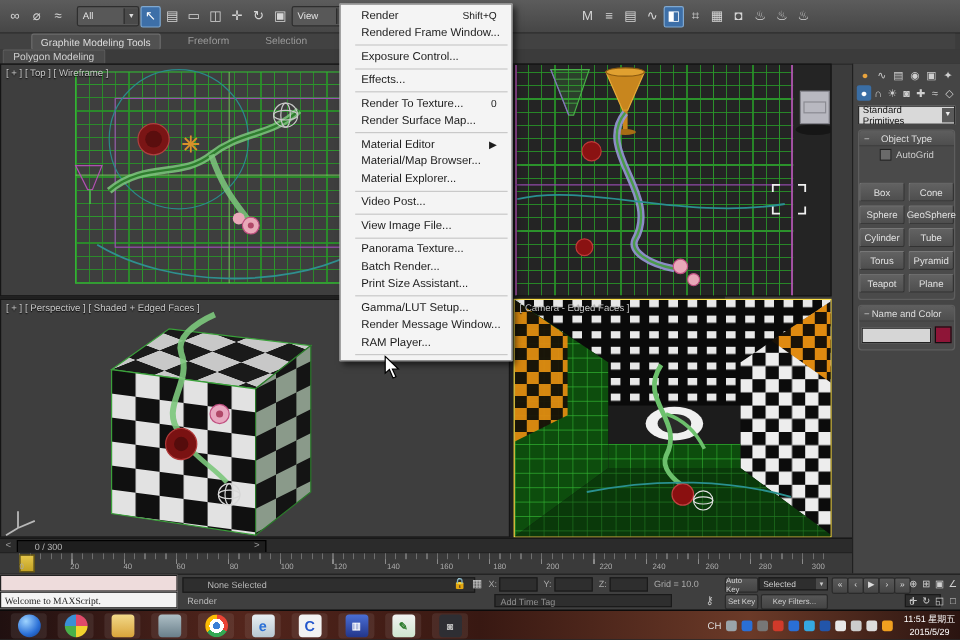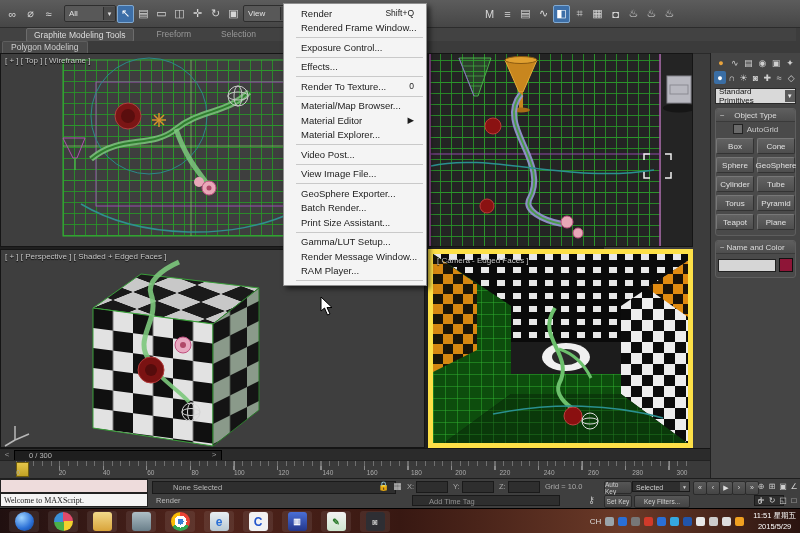--- a/index.html
+++ b/index.html
@@ -14,41 +14,41 @@
   .tb-dd .car{margin-left:auto;width:11px;height:13px;background:#4a4a4a;border-left:1px solid #2e2e2e;display:flex;align-items:center;justify-content:center;font-size:6px;color:#ddd;}
   
   #ribbon{left:0;top:28px;width:796px;height:13px;background:#424242;display:flex;align-items:flex-start;gap:16px;padding-left:26px;box-sizing:border-box;}
   .rtab{font-size:8.5px;color:#9a9a9a;padding:1px 7px;}
   .rtab.active{background:#515151;border:1px solid #6c6c6c;color:#dcdcdc;border-radius:2px;}
   #polyrow{left:0;top:41px;width:800px;height:12px;background:#3b3b3b;border-bottom:1px solid #2a2a2a;display:flex;align-items:center;}
   #polytab{font-size:8.5px;color:#cfcfcf;background:#4a4a4a;border:1px solid #5e5e5e;border-bottom:none;padding:0 8px;height:11px;line-height:11px;margin-left:2px;border-radius:2px 2px 0 0;}
   
   #vparea{left:0;top:53px;width:604px;height:395px;background:#1f1f1f;}
   .vp{position:absolute;background:#3e3e3e;overflow:hidden;border:1px solid #151515;box-sizing:border-box;}
-  .vp.activevp{border:5px solid #fde047;}
+  .vp.activevp{border:1px solid #fde047;}
   .vplabel{position:absolute;left:4px;top:2px;font-size:8px;color:#c8c8c8;z-index:5;text-shadow:0 1px 1px #000;}
   .gridbg{position:absolute;background-image:
       repeating-linear-gradient(90deg,rgba(40,150,40,.85) 0 1px,transparent 1px 11px),
       repeating-linear-gradient(0deg,rgba(40,150,40,.85) 0 1px,transparent 1px 11px),
       repeating-linear-gradient(90deg,rgba(90,220,90,.5) 0 1px,transparent 1px 55px),
       repeating-linear-gradient(0deg,rgba(90,220,90,.5) 0 1px,transparent 1px 55px);}
   
   #cpanel{left:710px;top:53px;width:90px;height:425px;background:#454545;border-left:1px solid #202020;box-sizing:border-box;padding-top:2px;}
   #cptabs,#cpsub{display:flex;justify-content:space-around;padding:0 3px;height:15px;align-items:center;}
   .cpt{width:12px;height:13px;font-size:9px;color:#cfcfcf;display:flex;align-items:center;justify-content:center;border-radius:2px;}
   .cpt.create{color:#e8a33d;}
   .cpt.activesub{background:#3a6ea5;color:#fff;}
   #cpdrop{margin:3px 4px;height:14px;background:#d9d9d9;border:1px solid #2a2a2a;display:flex;align-items:center;font-size:8px;color:#111;padding-left:3px;}
   #cpdrop .car{margin-left:auto;width:11px;height:12px;background:#5a5a5a;color:#eee;font-size:6px;display:flex;align-items:center;justify-content:center;}
   .rollout{margin:4px 4px 0 4px;border:1px solid #5e5e5e;border-radius:3px;background:#4a4a4a;padding-bottom:5px;}
   .rhead{height:12px;background:linear-gradient(#5e5e5e,#4e4e4e);border-bottom:1px solid #3a3a3a;border-radius:3px 3px 0 0;font-size:8px;color:#ddd;display:flex;align-items:center;justify-content:center;position:relative;}
   .rhead .minus{position:absolute;left:4px;font-size:8px;color:#ccc;}
   .cbrow{display:flex;align-items:center;justify-content:center;gap:4px;height:14px;font-size:8px;color:#ccc;}
   .cbox{width:8px;height:8px;border:1px solid #222;background:#6a6a6a;}
-  .objgrid{display:grid;grid-template-columns:38px 38px;gap:3px;justify-content:center;margin-top:2px;}
+  .objgrid{display:grid;grid-template-columns:38px 38px;gap:3px;justify-content:center;margin-top:16px;}
   .objbtn{height:14px;background:linear-gradient(#626262,#4e4e4e);border:1px solid #333;border-top-color:#777;border-left-color:#777;border-radius:2px;font-size:8px;color:#e0e0e0;display:flex;align-items:center;justify-content:center;}
   #namefield{display:flex;gap:3px;align-items:center;justify-content:center;margin-top:4px;}
   #nameinput{width:56px;height:11px;background:#d6d6d6;border:1px solid #222;}
   #colorswatch{width:12px;height:12px;border:1px solid #111;}
   
   #trackrow{left:0;top:448px;width:710px;height:12px;background:#2b2b2b;border-top:1px solid #151515;}
   #trackfield{position:absolute;left:14px;top:1px;width:192px;height:9px;background:#1e1e1e;border:1px solid #000;color:#b8b8b8;font-size:7.5px;line-height:9px;padding-left:14px;}
   .trkarrow{position:absolute;top:1px;width:10px;height:10px;color:#999;font-size:8px;text-align:center;line-height:10px;}
   #ruler{left:0;top:460px;width:710px;height:18px;background:#3a3a3a;border-top:1px solid #222;
      background-image:repeating-linear-gradient(90deg,#6f6f6f 0 1px,transparent 1px 8.7px),repeating-linear-gradient(90deg,#8a8a8a 0 1px,transparent 1px 43.5px);
@@ -64,21 +64,21 @@
   #selfield{position:absolute;left:152px;top:2px;width:222px;height:11px;background:#2e2e2e;border:1px solid #1a1a1a;line-height:11px;padding-left:20px;}
   #promptline{position:absolute;left:156px;top:17px;}
   .sico{position:absolute;width:11px;height:11px;color:#c9c9c9;font-size:9px;text-align:center;line-height:11px;}
   .xyzlab{position:absolute;top:3px;color:#aaa;}
   .xyzfield{position:absolute;top:2px;width:30px;height:10px;background:#2e2e2e;border:1px solid #1a1a1a;}
   .sbtn{position:absolute;height:11px;background:linear-gradient(#565656,#444);border:1px solid #2a2a2a;color:#cfcfcf;font-size:6.5px;display:flex;align-items:center;justify-content:center;border-radius:2px;}
   #seldrop{position:absolute;left:632px;top:2px;width:58px;height:11px;background:#2e2e2e;border:1px solid #1a1a1a;color:#ccc;font-size:7px;line-height:11px;padding-left:3px;box-sizing:border-box;}
   #seldrop .car{position:absolute;right:0;top:0;width:9px;height:100%;background:#4a4a4a;font-size:5px;text-align:center;line-height:10px;}
   .pbtn{position:absolute;top:1px;width:12px;height:12px;background:linear-gradient(#5a5a5a,#454545);border:1px solid #2b2b2b;color:#ddd;font-size:7px;text-align:center;line-height:12px;border-radius:2px;}
   #framespin{position:absolute;left:754px;top:16px;width:30px;height:11px;background:#2e2e2e;border:1px solid #1a1a1a;color:#ccc;line-height:11px;padding-left:3px;box-sizing:border-box;}
-  #timetag{position:absolute;left:412px;top:16px;width:148px;height:11px;background:#2e2e2e;border:1px solid #1a1a1a;color:#8f8f8f;line-height:11px;padding-left:16px;box-sizing:border-box;}
+  #timetag{position:absolute;left:412px;top:16px;width:148px;height:11px;background:#2e2e2e;border:1px solid #1a1a1a;color:#8f8f8f;line-height:11px;padding-left:4px;box-sizing:border-box;}
   .navico{position:absolute;width:10px;height:11px;color:#d0d0d0;font-size:8px;text-align:center;line-height:11px;}
   
   #menu{left:283px;top:3px;width:144px;background:#f4f4f4;border:1px solid #8f8f8f;box-shadow:3px 3px 5px rgba(0,0,0,.55);z-index:50;padding:2px 0;box-sizing:border-box;}
   .mi{height:14.5px;display:flex;align-items:center;padding:0 12px 0 17px;font-size:9.5px;color:#1b1b1b;white-space:nowrap;}
   .mi .sc{margin-left:auto;font-size:8.5px;color:#1b1b1b;padding-left:8px;}
   .mi.separator{height:5px;padding:0;align-items:center;}
   .mi.separator::after{content:"";display:block;height:1px;background:#c9c9c9;margin:0 3px 0 4px;width:100%;}
   
   #taskbar{left:0;top:508px;width:800px;height:25px;background:linear-gradient(90deg,#201010,#53251c 25%,#381812 50%,#6b3a28 78%,#2a1410);border-top:1px solid #000;display:flex;align-items:center;}
   .tapp{width:30px;height:21px;margin-left:9px;border-radius:3px;display:flex;align-items:center;justify-content:center;flex:0 0 auto;background:rgba(255,255,255,.08);}
@@ -609,33 +609,37 @@
         <span class="sc"></span>
       </div>
       <div class="mi separator">
         <span></span>
         <span class="sc"></span>
       </div>
       <div class="mi">
         <span>Render To Texture...</span>
         <span class="sc">0</span>
       </div>
-      <div class="mi separator">
-        <span></span>
-        <span class="sc"></span>
-      </div>
-      <div class="mi">
-        <span>Material/Map Browser...</span>
+      <div class="mi">
+        <span>Render Surface Map...</span>
+        <span class="sc"></span>
+      </div>
+      <div class="mi separator">
+        <span></span>
         <span class="sc"></span>
       </div>
       <div class="mi">
         <span>Material Editor</span>
         <span class="sc">▶</span>
       </div>
       <div class="mi">
+        <span>Material/Map Browser...</span>
+        <span class="sc"></span>
+      </div>
+      <div class="mi">
         <span>Material Explorer...</span>
         <span class="sc"></span>
       </div>
       <div class="mi separator">
         <span></span>
         <span class="sc"></span>
       </div>
       <div class="mi">
         <span>Video Post...</span>
         <span class="sc"></span>
@@ -646,21 +650,21 @@
       </div>
       <div class="mi">
         <span>View Image File...</span>
         <span class="sc"></span>
       </div>
       <div class="mi separator">
         <span></span>
         <span class="sc"></span>
       </div>
       <div class="mi">
-        <span>GeoSphere Exporter...</span>
+        <span>Panorama Texture...</span>
         <span class="sc"></span>
       </div>
       <div class="mi">
         <span>Batch Render...</span>
         <span class="sc"></span>
       </div>
       <div class="mi">
         <span>Print Size Assistant...</span>
         <span class="sc"></span>
       </div>

